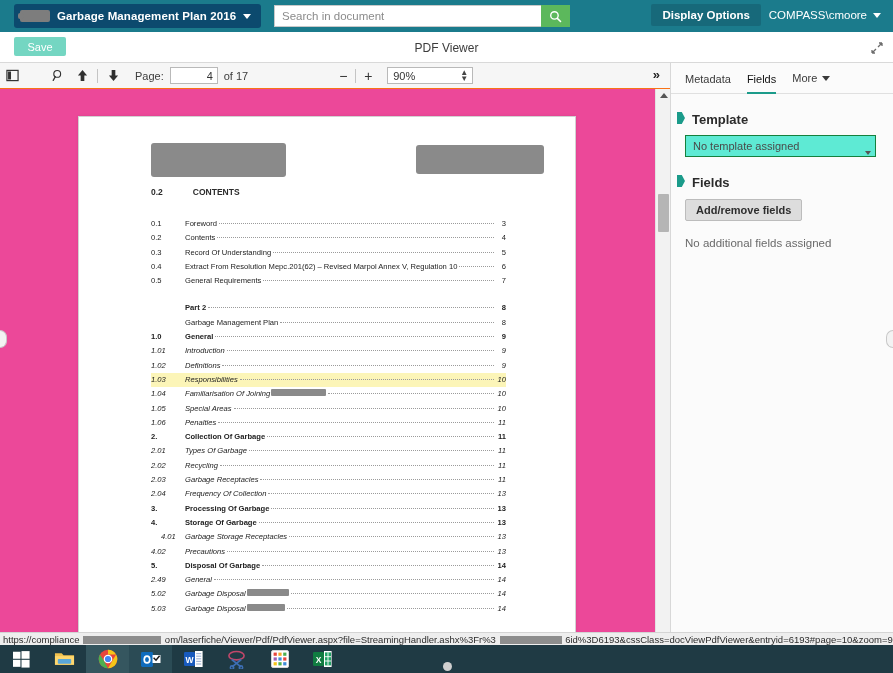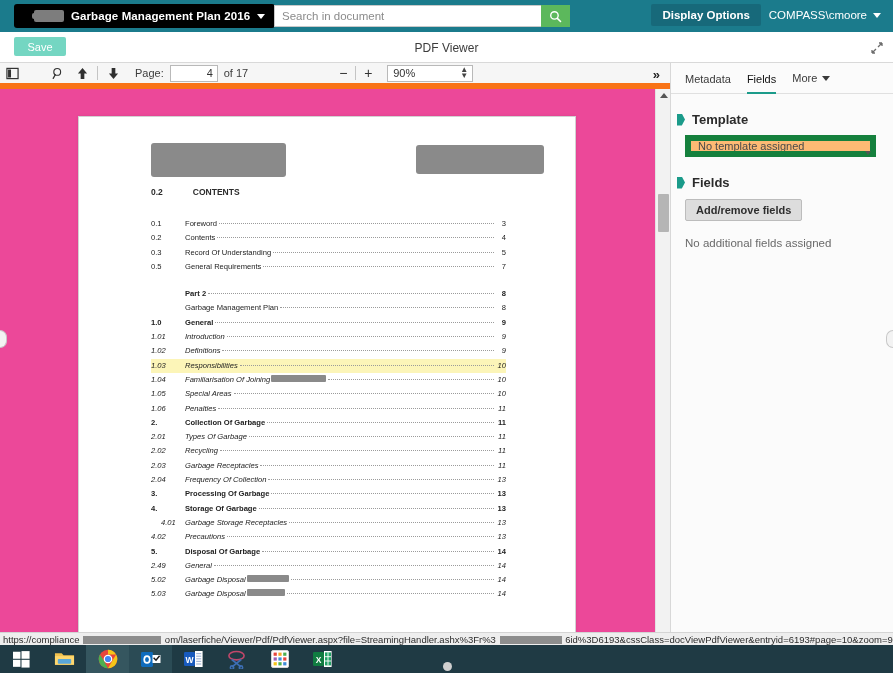--- a/index.html
+++ b/index.html
@@ -12,22 +12,22 @@
   #app { position: relative; width: 893px; height: 673px; }
 
   
   .topbar {
     position: absolute; left: 0; top: 0; width: 893px; height: 32px;
     background: #1b7b8c;
     display: flex; align-items: center;
   }
   .doc-chip {
     display: flex; align-items: center; gap: 7px;
-    background: #000000;
-    height: 24px; margin-left: 14px; padding: 0 10px 0 20px;
+    background: #0c4a6e;
+    height: 24px; margin-left: 14px; padding: 0 10px 0 6px;
     border-radius: 3px;
   }
   .chip-redact {
     width: 30px; height: 12px; background: #7d7d7d; border-radius: 2px;
     position: relative;
   }
   .chip-redact::after{
     content:""; position:absolute; left:-2px; top:3px; width:6px; height:6px;
     background:#7d7d7d; border-radius:2px;
   }
@@ -83,21 +83,21 @@
     font-size: 12px; color: #3c3c3c;
   }
   .expand-icon {
     position: absolute; right: 8px; top: 8px; width: 16px; height: 16px;
     cursor: pointer; color: #6c6c6c;
   }
 
   
   .pdftoolbar {
     position: absolute; left: 0; top: 63px; width: 670px; height: 26px;
-    background: #f6f6f6; border-bottom: 6px solid #f97316;
+    background: #f6f6f6; border-bottom: 1px solid #f97316;
     display: flex; align-items: center; font-size: 11px; color: #3c3c3c;
   }
   .tb-ico {
     width: 24px; height: 26px; display:flex; align-items:center;
     justify-content:center; cursor: pointer; color:#343434;
   }
   .tb-sep { width: 1px; height: 14px; background: #c4c4c4; margin: 0 3px; }
   .page-label { margin-left: 10px; margin-right: 6px; }
   .page-input {
     width: 48px; height: 17px; border: 1px solid #b9b9b9; background: #fff;
@@ -201,32 +201,32 @@
   .rp-tab { cursor: pointer; height: 31px; line-height: 33px; }
   .rp-tab.active {
     color: #111; border-bottom: 2px solid #1b9b8a;
   }
   .rp-tab-more { display: flex; align-items: center; gap: 5px; cursor: pointer; }
   .caret-dark {
     width: 0; height: 0; border-left: 4px solid transparent;
     border-right: 4px solid transparent; border-top: 5px solid #3a3a3a;
   }
   .rp-section {
-    display: flex; align-items: center; gap: 7px;
+    display: flex; gap: 7px;
     margin: 18px 0 0 6px;
   }
   .rp-marker {
     width: 8px; height: 12px; background: #1b9b8a;
     clip-path: polygon(0 0, 60% 0, 100% 50%, 60% 100%, 0 100%);
   }
   .rp-section-title { font-size: 13px; font-weight: bold; color: #2b2b2b; }
   .rp-select {
     display: block; margin: 8px 0 0 14px;
-    width: 191px; height: 22px; background: #fdba74;
-    border: 6px solid #15803d; font-size: 11px; color: #4a4a4a;
+    width: 191px; height: 22px; background: #5eead4;
+    border: 1px solid #15803d; font-size: 11px; color: #4a4a4a;
     padding-left: 7px; font-family: "Liberation Sans", sans-serif;
     appearance: none; -webkit-appearance: none; outline: none; cursor: pointer;
     position: relative;
   }
   .rp-select-wrap { position: relative; }
   .rp-select-caret {
     position: absolute; right: 22px; top: 16px; width: 0; height: 0;
     border-left: 3.5px solid transparent; border-right: 3.5px solid transparent;
     border-top: 4px solid #555; pointer-events: none;
   }
@@ -387,20 +387,26 @@
             <span class="num ind0">0.2</span>
             <span class="ttl">Contents</span>
             <span class="dots"></span>
             <span class="pg">4</span>
           </div>
           <div class="toc-row">
             <span class="num ind0">0.3</span>
             <span class="ttl">Record Of Understanding</span>
             <span class="dots"></span>
             <span class="pg">5</span>
+          </div>
+          <div class="toc-row">
+            <span class="num ind0">0.4</span>
+            <span class="ttl">Extract From Resolution Mepc.201(62) – Revised Marpol Annex V, Regulation 10</span>
+            <span class="dots"></span>
+            <span class="pg">6</span>
           </div>
           <div class="toc-row">
             <span class="num ind0">0.5</span>
             <span class="ttl">General Requirements</span>
             <span class="dots"></span>
             <span class="pg">7</span>
           </div>
           <div class="toc-gap"></div>
           <div class="toc-row">
             <span class="num ind0" style="font-weight: bold;"></span>

